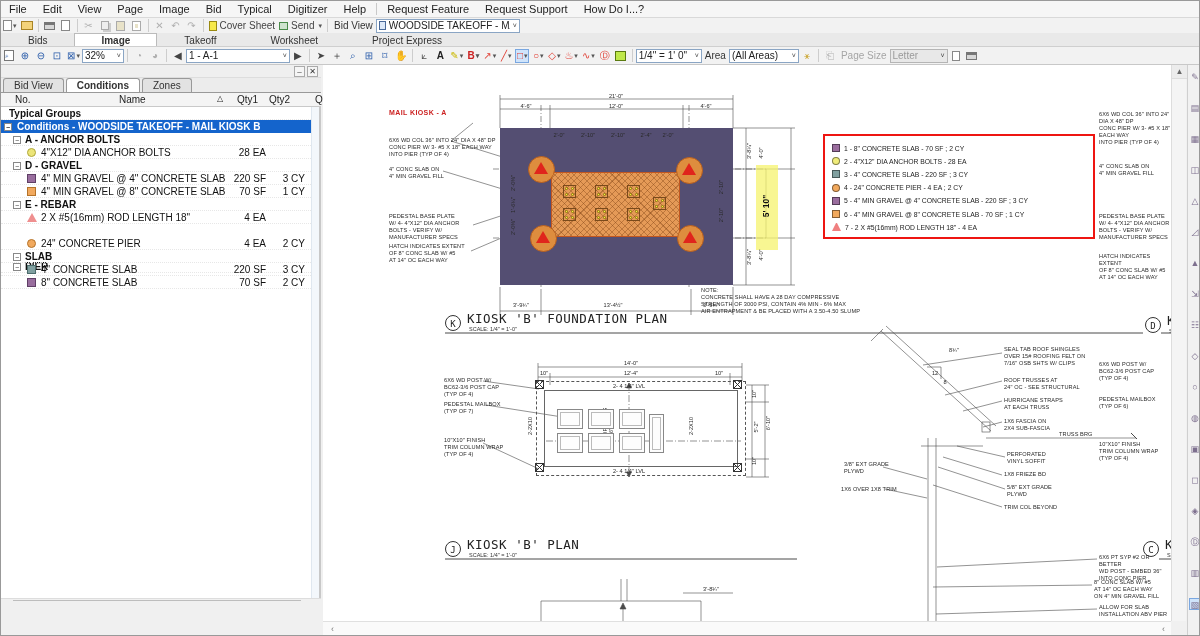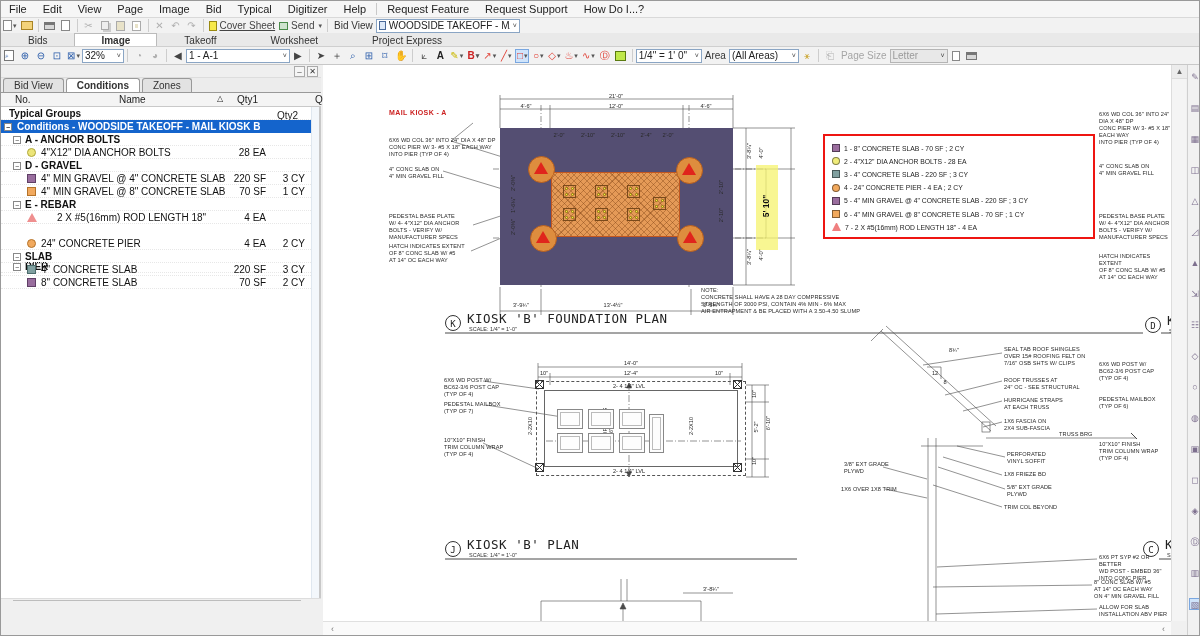--- a/index.html
+++ b/index.html
@@ -145,21 +145,21 @@
         <span class="mini" style="display:inline-block;width:9px;height:10px;border:1px solid #aaa;background:#e8e2c8;"></span>
       </span>
   <span class="tbtn disabled">
         <span class="mini" style="display:inline-block;width:9px;height:10px;border:1px solid #aaa;background:#e8e2c8;box-shadow:inset 0 0 0 2px #fff;"></span>
       </span>
   <span class="tsep"></span>
   <span class="tbtn disabled">✕</span>
   <span class="tbtn disabled">↶</span>
   <span class="tbtn disabled">↷</span>
   <span class="tsep"></span>
-  <span class="tbtn" style="gap:3px;text-decoration:underline;">
+  <span class="tbtn" style="gap:3px;">
     <span class="mini" style="display:inline-block;width:8px;height:10px;background:#f7e94a;border:1px solid #9a8a10;"></span>
     <span>Cover Sheet</span>
   </span>
   <span class="tbtn" style="gap:3px;">
     <span class="mini" style="display:inline-block;width:9px;height:8px;background:#cfe3cf;border:1px solid #4a8a4a;"></span>
     <span>Send</span>
         <span class="caret">▾</span>
   </span>
   <span class="tsep"></span>
   <span class="tlabel">Bid View</span>
@@ -274,21 +274,21 @@
   <div id="sb-tabs">
         <span class="sb-tab">Bid View</span>
         <span class="sb-tab active">Conditions</span>
         <span class="sb-tab">Zones</span>
       </div>
   <div id="sb-header">
     <span style="left:14px;">No.</span>
     <span style="left:118px;">Name</span>
     <span style="left:216px;font-size:8px;">△</span>
     <span style="left:236px;">Qty1</span>
-    <span style="left:276px;margin-top:16px;">Qty2</span>
+    <span style="left:268px;">Qty2</span>
     <span style="left:314px;">Q</span>
   </div>
   <div id="tree">
         <div class="trow sel" style="top: 13px;">
           <span class="expander" style="left: 3px;">−</span>
           <span class="nm" style="left: 16px;">Conditions - WOODSIDE TAKEOFF - MAIL KIOSK B</span>
         </div>
         <div class="trow lbl" style="top: 0px;">
           <span class="nm" style="left: 8px;">Typical Groups</span>
         </div>
@@ -316,21 +316,21 @@
           <span class="nm" style="left: 40px;">4" MIN GRAVEL @ 8" CONCRETE SLAB</span>
           <span class="q1">70 SF</span>
           <span class="q2">1 CY</span>
         </div>
         <div class="trow grp" style="top: 91px;">
           <span class="expander" style="left: 12px;">−</span>
           <span class="nm" style="left: 24px;">E - REBAR</span>
         </div>
         <div class="trow item" style="top: 104px;">
           <span class="cicon triangle" style="left: 26px; border-bottom: 9px solid rgb(239, 143, 143);"></span>
-          <span class="nm" style="left: 56px;">2 X #5(16mm) ROD LENGTH 18"</span>
+          <span class="nm" style="left: 40px;">2 X #5(16mm) ROD LENGTH 18"</span>
           <span class="q1">4 EA</span>
         </div>
         <div class="trow grp" style="top: 117px; margin-top: 36px;">
           <span class="expander" style="left: 12px;">−</span>
           <span class="nm" style="left: 24px;">PIER</span>
         </div>
         <div class="trow item" style="top: 130px;">
           <span class="cicon circle" style="left: 26px; background: rgb(241, 169, 94); border: 1px solid rgb(180, 115, 42);"></span>
           <span class="nm" style="left: 40px;">24" CONCRETE PIER</span>
           <span class="q1">4 EA</span>

